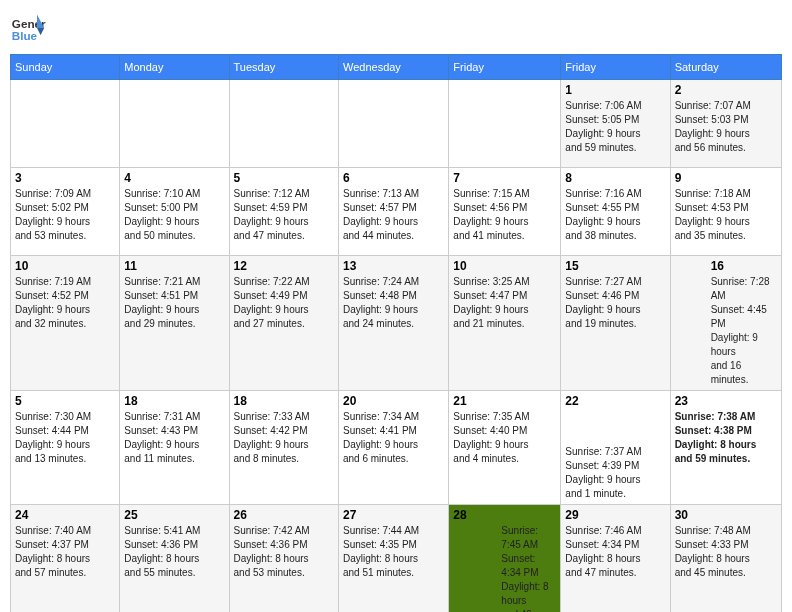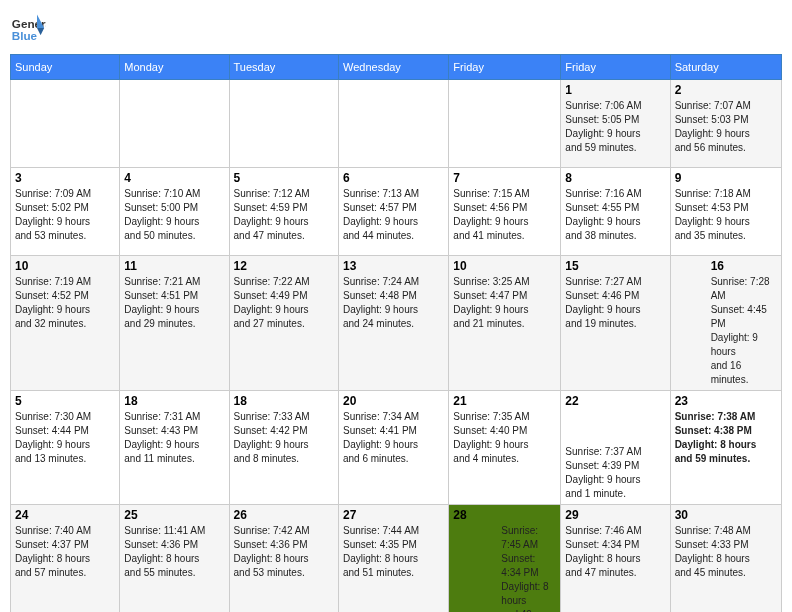--- a/index.html
+++ b/index.html
@@ -288,21 +288,21 @@
       <tr>
         <td style="background: rgb(245, 245, 245);">
           <span class="day-num">24</span>
           <div class="day-info" style="white-space: pre-line;">Sunrise: 7:40 AM
 Sunset: 4:37 PM
 Daylight: 8 hours
 and 57 minutes.</div>
         </td>
         <td style="background: rgb(245, 245, 245);">
           <span class="day-num">25</span>
-          <div class="day-info" style="white-space: pre-line;">Sunrise: 11:41 AM
+          <div class="day-info" style="white-space: pre-line;">Sunrise: 5:41 AM
 Sunset: 4:36 PM
 Daylight: 8 hours
 and 55 minutes.</div>
         </td>
         <td style="background: rgb(245, 245, 245);">
           <span class="day-num">26</span>
           <div class="day-info" style="white-space: pre-line;">Sunrise: 7:42 AM
 Sunset: 4:36 PM
 Daylight: 8 hours
 and 53 minutes.</div>

